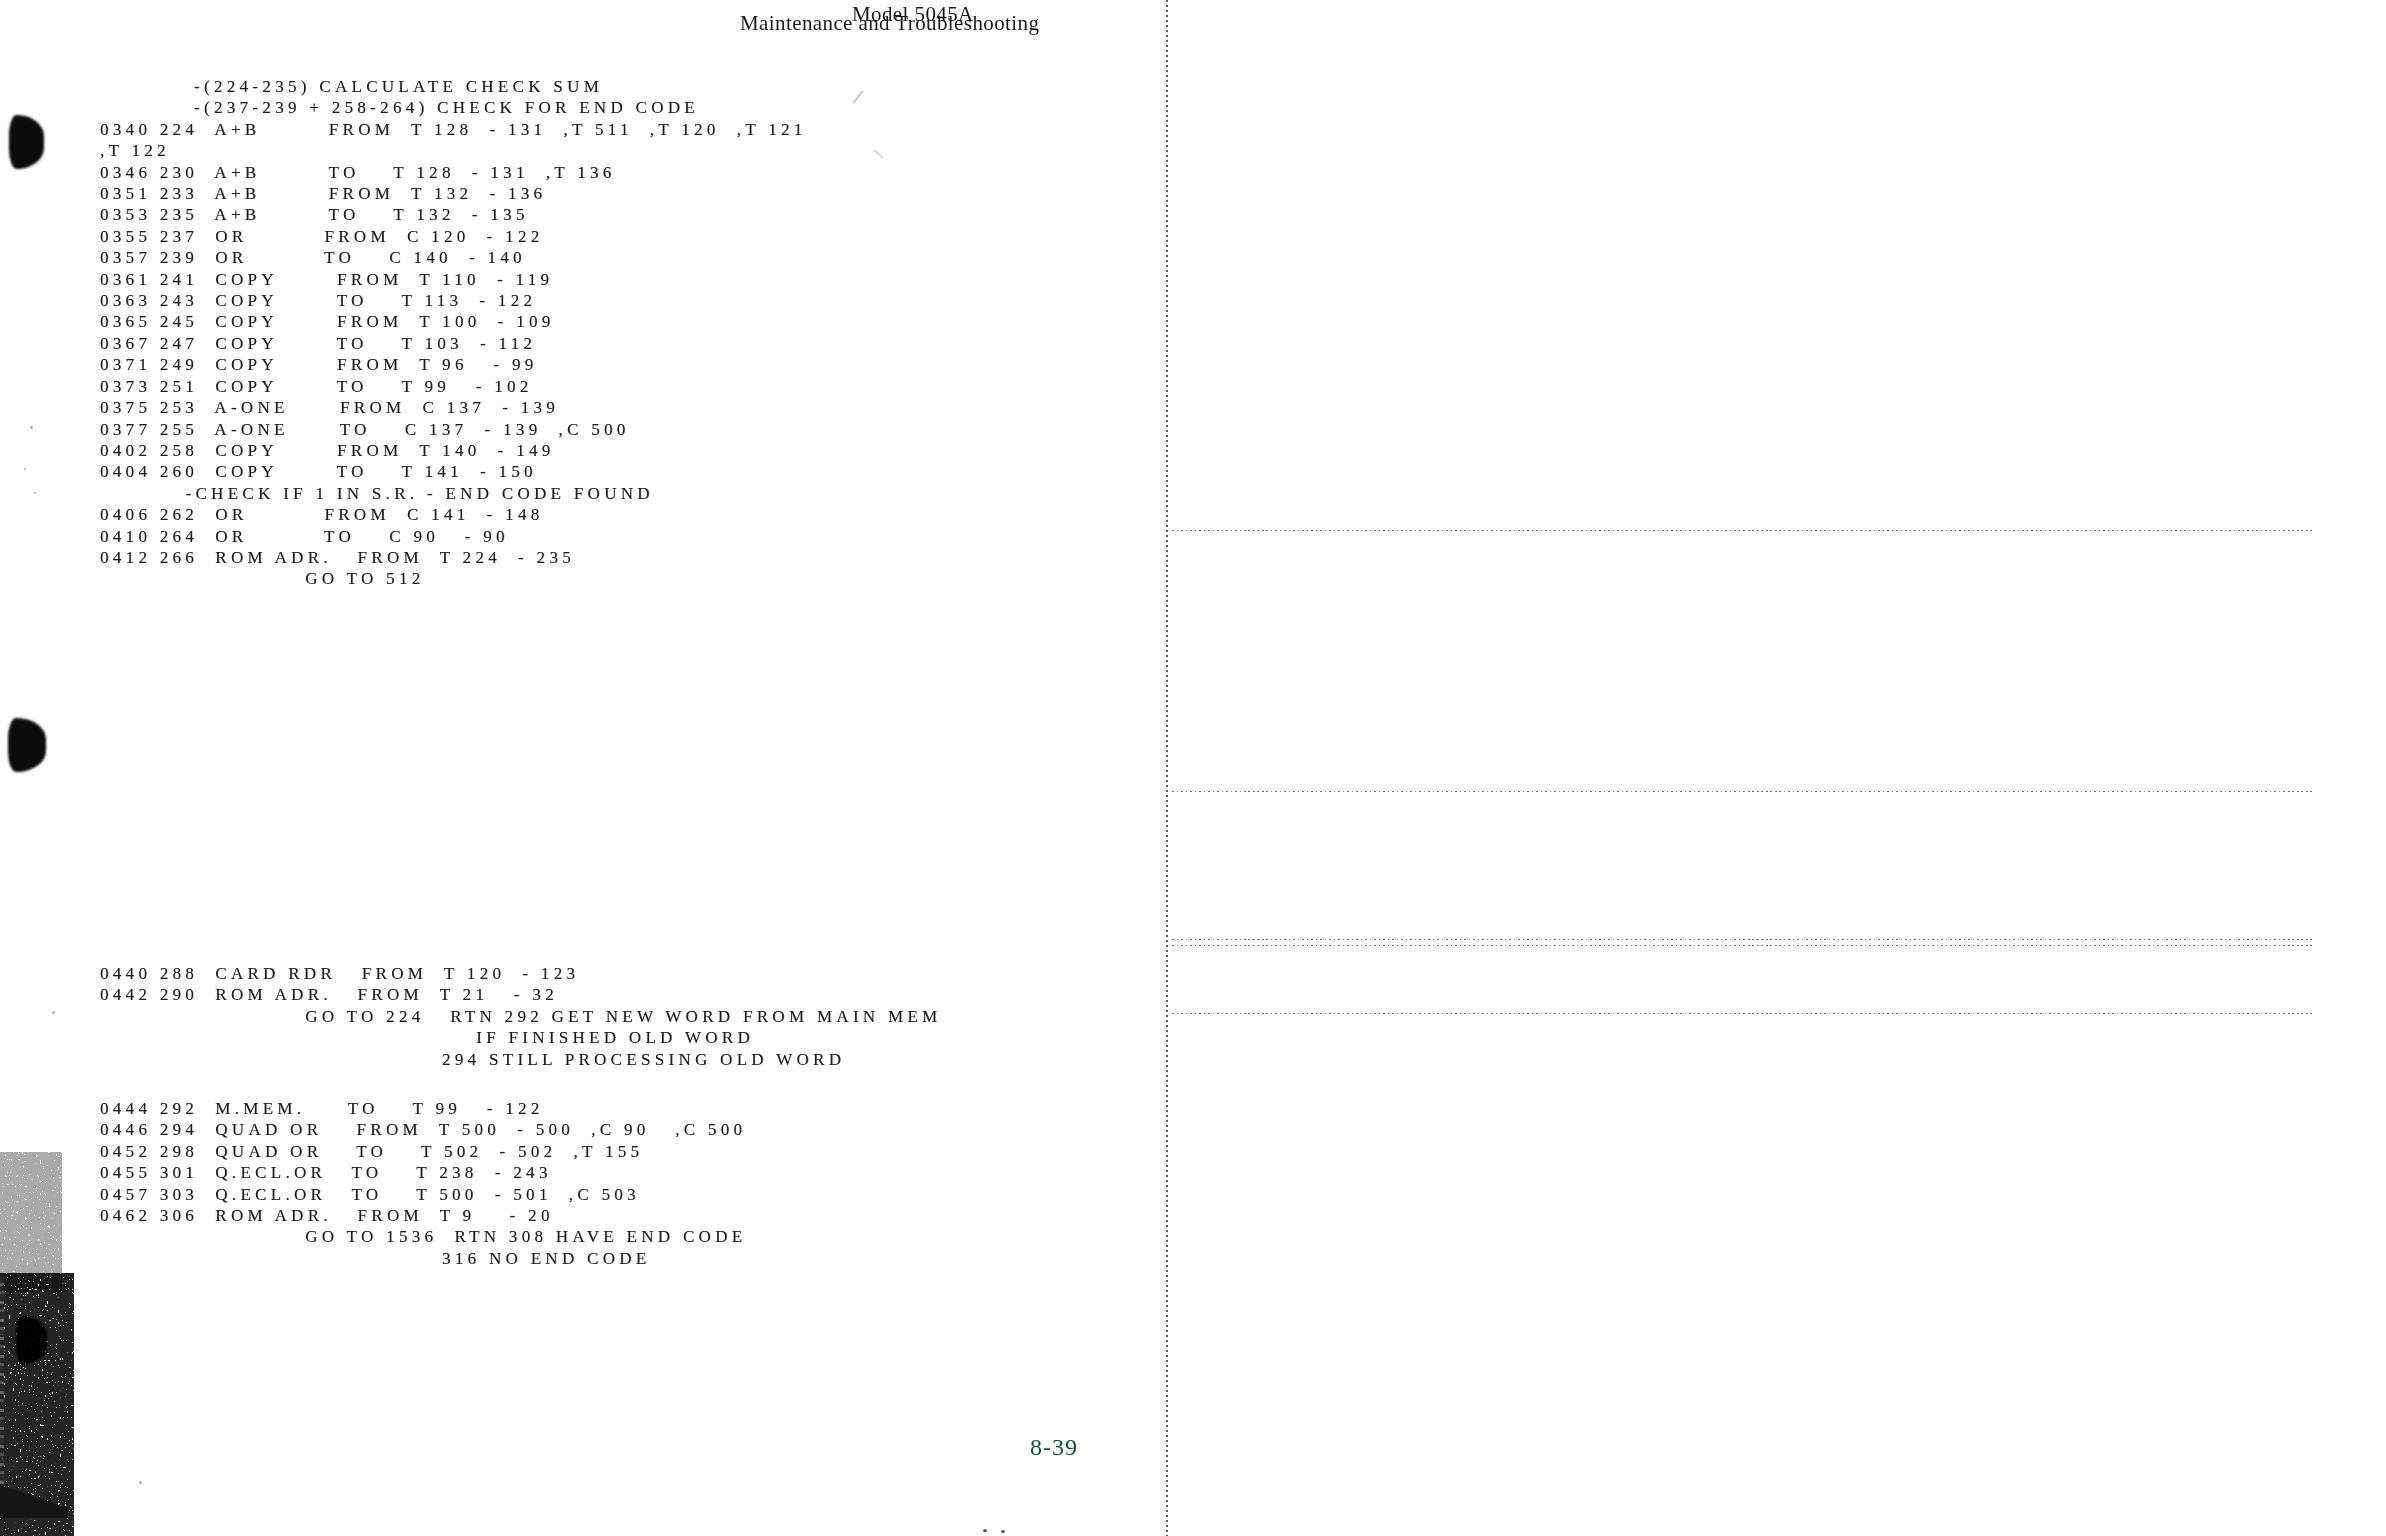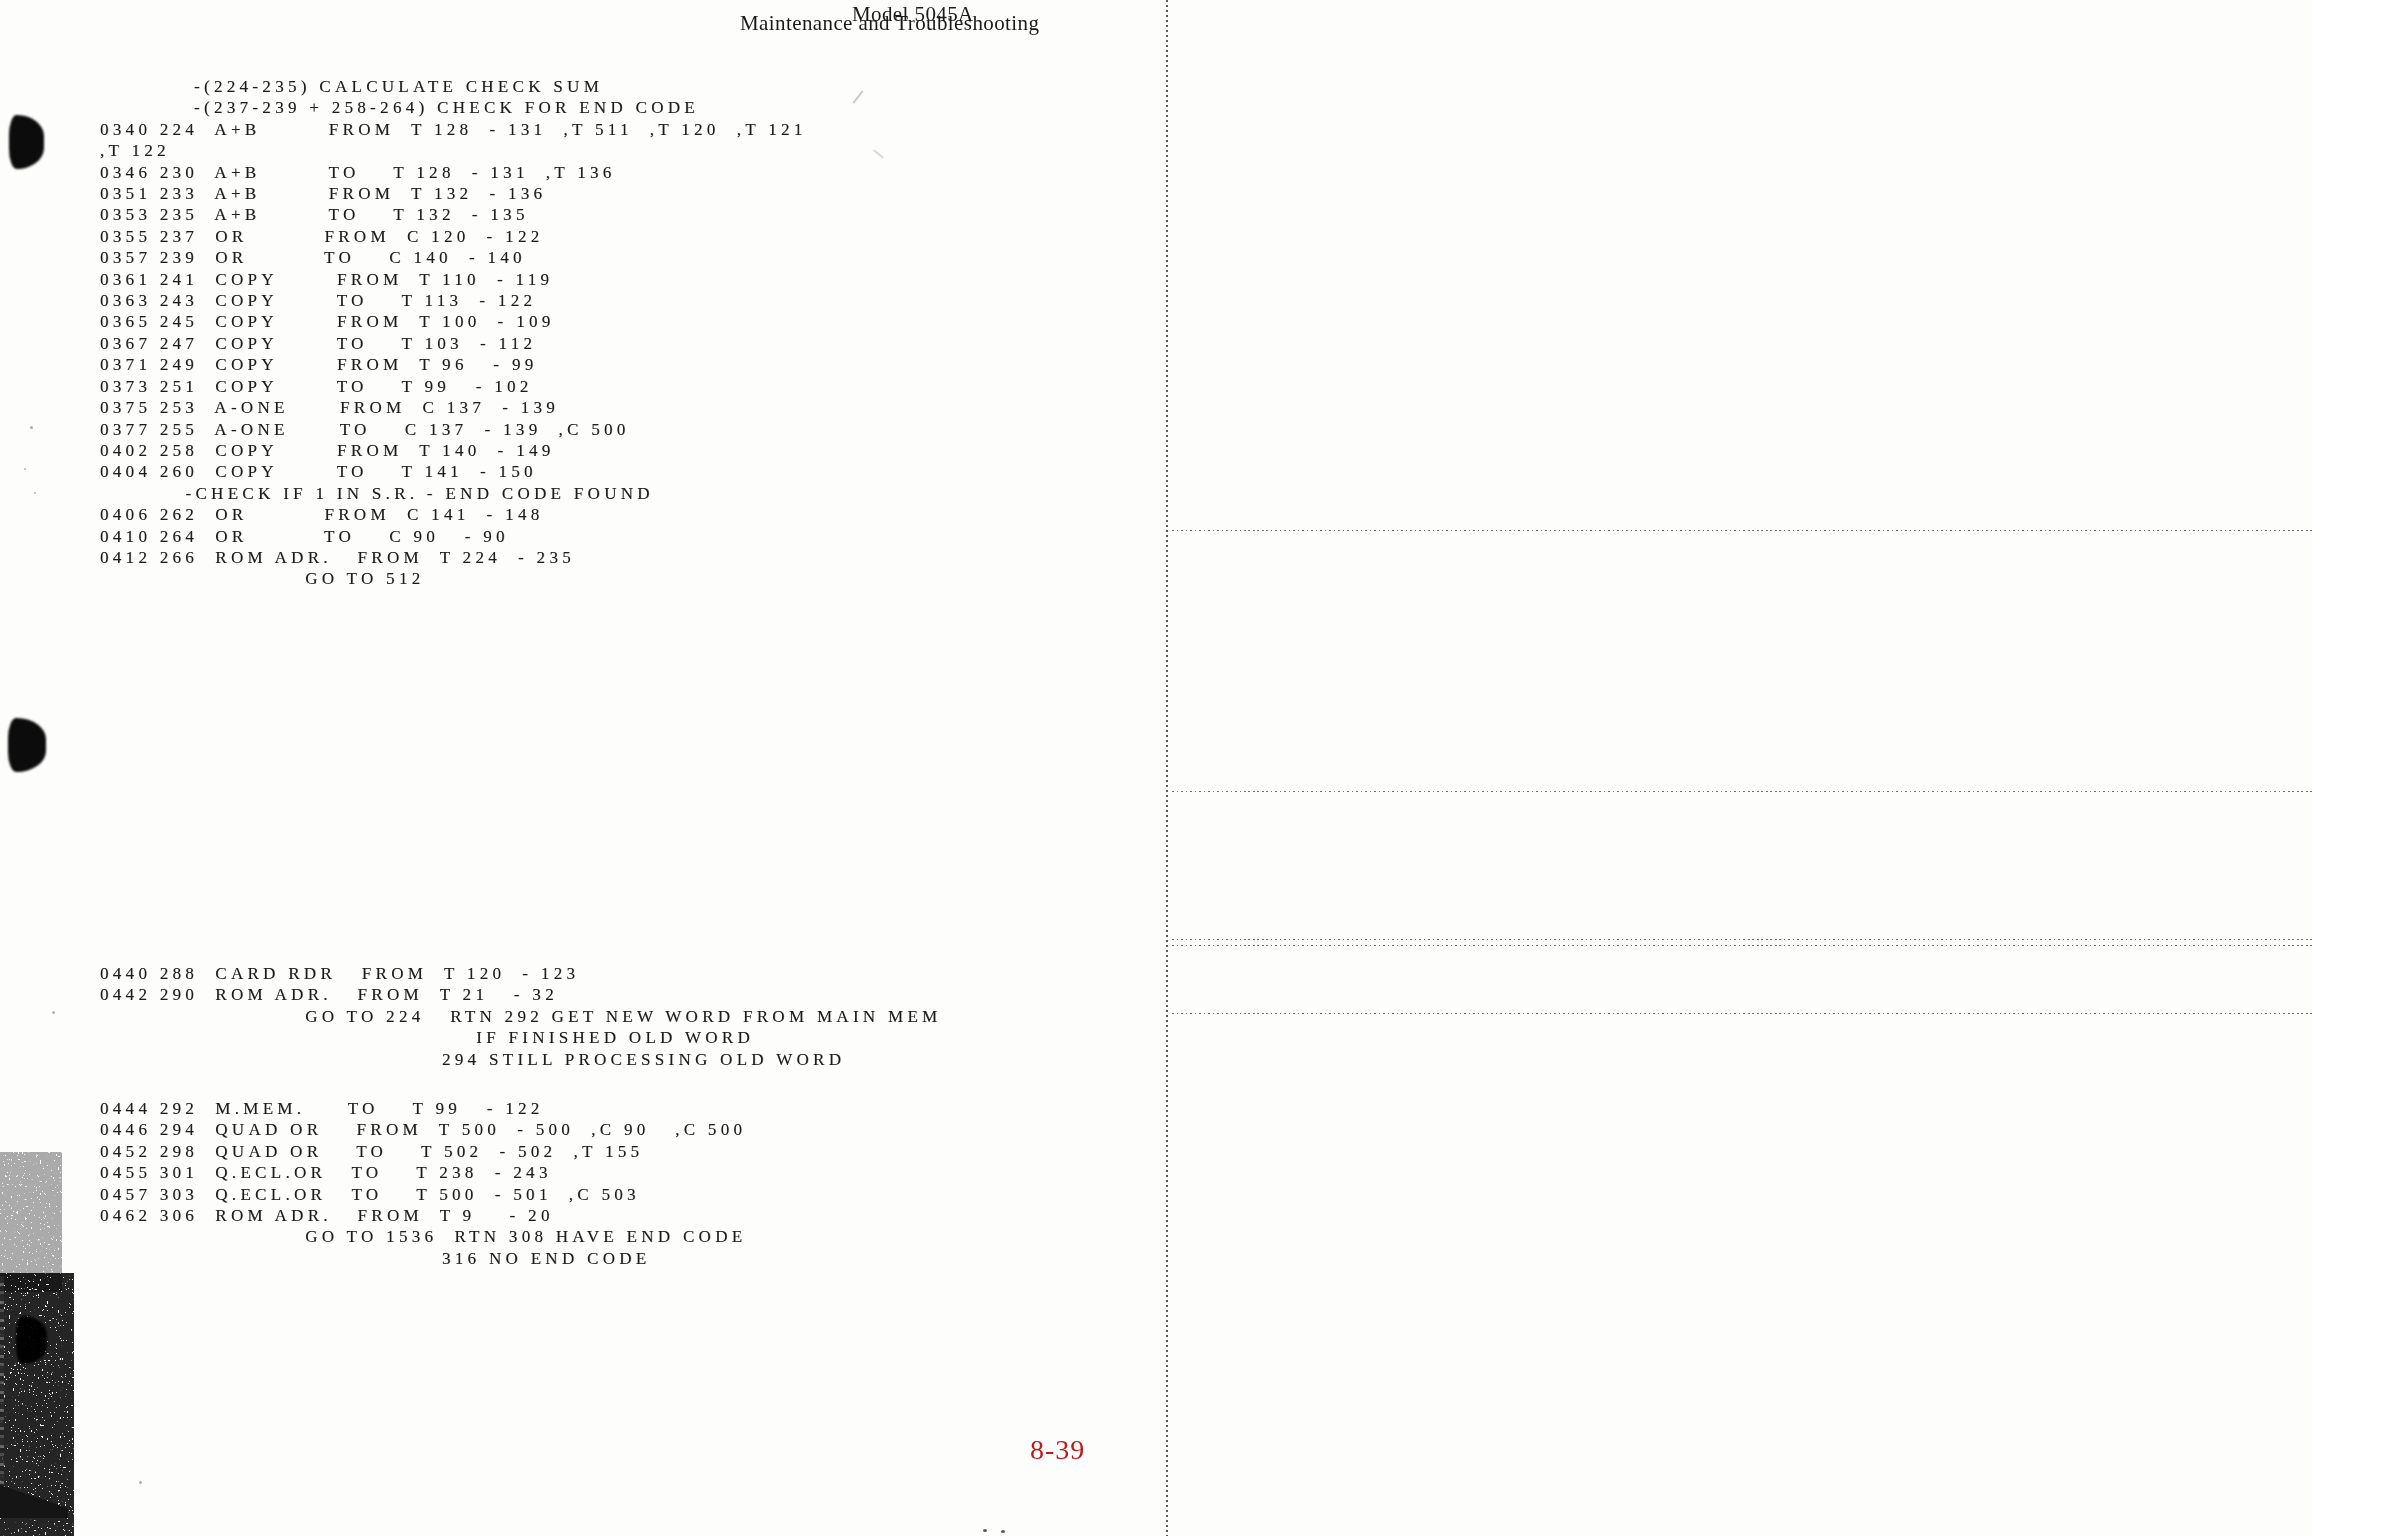--- a/index.html
+++ b/index.html
@@ -29,22 +29,22 @@
     font-size:17px;
     letter-spacing:4.3px;
     line-height:21.4px;
     color:#1c1c1c;
     white-space:pre;
     text-shadow:0.4px 0.4px 0.3px rgba(25,25,25,0.38);
   }
   .pageno{
     position:absolute;
     left:1030px;top:1434px;
-    font-size:28px;
-    color:#b91c1c;
+    font-size:24px;
+    color:#14532d;
     letter-spacing:1px;
     text-align:right;
   }
   
   .vline{
     position:absolute;
     left:1166px;top:0;width:2px;height:1536px;
     background:repeating-linear-gradient(to bottom,#3d3d3d 0px 2px,transparent 2px 5px);
     opacity:0.85;
   }

